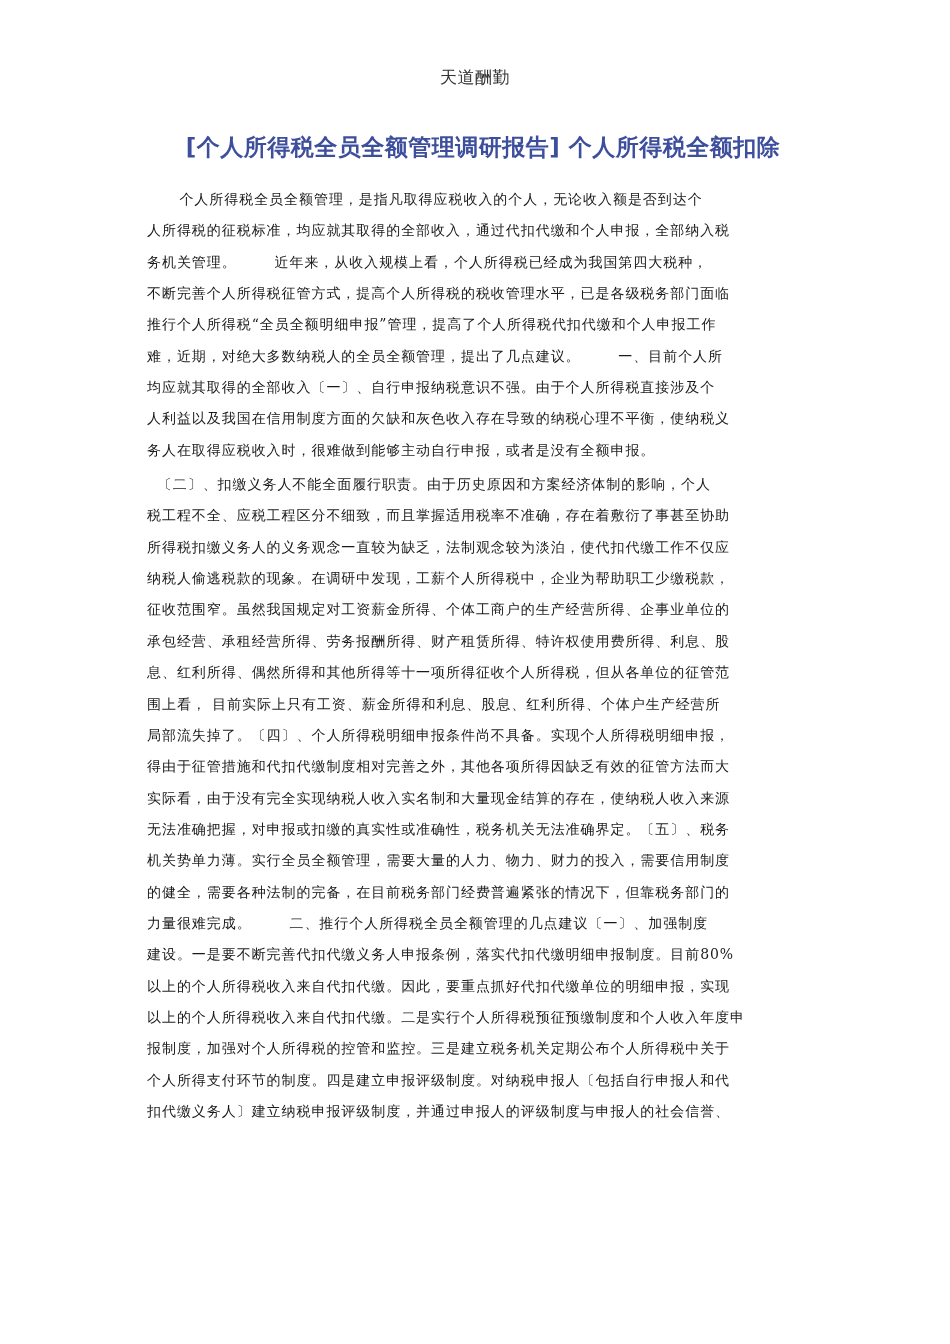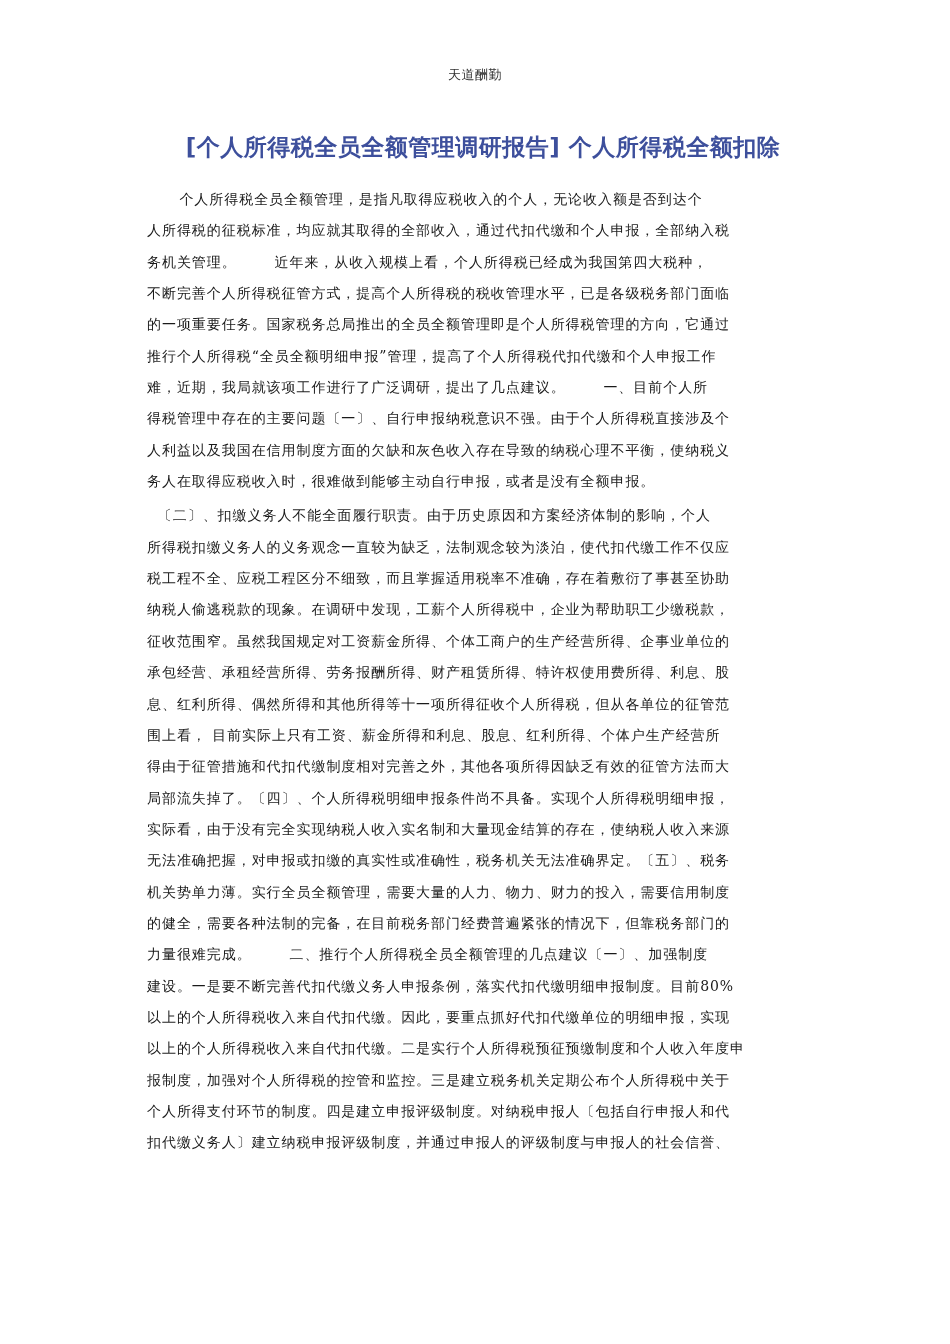--- a/index.html
+++ b/index.html
@@ -1,19 +1,19 @@
 <!DOCTYPE html>
 <html><head>
 <meta charset="utf-8">
 <style>
   html, body { margin: 0; padding: 0; background: #ffffff; }
   body { width: 950px; height: 1344px; position: relative; overflow: hidden;
          font-family: "DejaVu Serif", "Liberation Serif", serif; color: #1a1a1a; }
   .header { position: absolute; top: 66px; left: 0; width: 950px; text-align: center;
-            font-size: 13px; color: #333; letter-spacing: 0.5px; }
+            font-size: 17px; color: #333; letter-spacing: 0.5px; }
   .title { position: absolute; top: 132px; left: 8px; width: 950px; text-align: center;
            font-family: "DejaVu Sans", "Liberation Sans", sans-serif; font-weight: bold;
            font-size: 23px; color: #3d4f9c; letter-spacing: 0.5px; white-space: nowrap; }
   .body { position: absolute; top: 184px; left: 147px; width: 670px; }
   .line { height: 31.35px; line-height: 31.35px; font-size: 14px; white-space: pre;
           letter-spacing: 0.95px; }
   .gap { height: 3px; }
 </style>
 </head>
 <body>
@@ -21,39 +21,38 @@
 <div class="header">天道酬勤</div>
 
 <div class="title">[个人所得税全员全额管理调研报告] 个人所得税全额扣除</div>
 
 <div class="body">
   <div>
     <div class="line">      个人所得税全员全额管理，是指凡取得应税收入的个人，无论收入额是否到达个</div>
     <div class="line">人所得税的征税标准，均应就其取得的全部收入，通过代扣代缴和个人申报，全部纳入税</div>
     <div class="line">务机关管理。       近年来，从收入规模上看，个人所得税已经成为我国第四大税种，</div>
     <div class="line">不断完善个人所得税征管方式，提高个人所得税的税收管理水平，已是各级税务部门面临</div>
-    <div class="line">的一项重要任务。国家税务总局推出的全员全额管理即是个人所得税管理的方向，它通过</div>
     <div class="line">推行个人所得税“全员全额明细申报”管理，提高了个人所得税代扣代缴和个人申报工作</div>
-    <div class="line">难，近期，我局就该项工作进行了广泛调研，提出了几点建议。       一、目前个人所</div>
-    <div class="line">得税管理中存在的主要问题〔一〕、自行申报纳税意识不强。由于个人所得税直接涉及个</div>
+    <div class="line">难，近期，对绝大多数纳税人的全员全额管理，提出了几点建议。       一、目前个人所</div>
+    <div class="line">均应就其取得的全部收入〔一〕、自行申报纳税意识不强。由于个人所得税直接涉及个</div>
     <div class="line">人利益以及我国在信用制度方面的欠缺和灰色收入存在导致的纳税心理不平衡，使纳税义</div>
     <div class="line">务人在取得应税收入时，很难做到能够主动自行申报，或者是没有全额申报。</div>
   </div>
   <div class="gap"></div>
   <div>
     <div class="line">  〔二〕、扣缴义务人不能全面履行职责。由于历史原因和方案经济体制的影响，个人</div>
+    <div class="line">税工程不全、应税工程区分不细致，而且掌握适用税率不准确，存在着敷衍了事甚至协助</div>
     <div class="line">所得税扣缴义务人的义务观念一直较为缺乏，法制观念较为淡泊，使代扣代缴工作不仅应</div>
-    <div class="line">税工程不全、应税工程区分不细致，而且掌握适用税率不准确，存在着敷衍了事甚至协助</div>
     <div class="line">纳税人偷逃税款的现象。在调研中发现，工薪个人所得税中，企业为帮助职工少缴税款，</div>
     <div class="line">征收范围窄。虽然我国规定对工资薪金所得、个体工商户的生产经营所得、企事业单位的</div>
     <div class="line">承包经营、承租经营所得、劳务报酬所得、财产租赁所得、特许权使用费所得、利息、股</div>
     <div class="line">息、红利所得、偶然所得和其他所得等十一项所得征收个人所得税，但从各单位的征管范</div>
     <div class="line">围上看， 目前实际上只有工资、薪金所得和利息、股息、红利所得、个体户生产经营所</div>
+    <div class="line">局部流失掉了。〔四〕、个人所得税明细申报条件尚不具备。实现个人所得税明细申报，</div>
     <div class="line">得由于征管措施和代扣代缴制度相对完善之外，其他各项所得因缺乏有效的征管方法而大</div>
-    <div class="line">局部流失掉了。〔四〕、个人所得税明细申报条件尚不具备。实现个人所得税明细申报，</div>
     <div class="line">实际看，由于没有完全实现纳税人收入实名制和大量现金结算的存在，使纳税人收入来源</div>
     <div class="line">无法准确把握，对申报或扣缴的真实性或准确性，税务机关无法准确界定。〔五〕、税务</div>
     <div class="line">机关势单力薄。实行全员全额管理，需要大量的人力、物力、财力的投入，需要信用制度</div>
     <div class="line">的健全，需要各种法制的完备，在目前税务部门经费普遍紧张的情况下，但靠税务部门的</div>
     <div class="line">力量很难完成。       二、推行个人所得税全员全额管理的几点建议〔一〕、加强制度</div>
     <div class="line">建设。一是要不断完善代扣代缴义务人申报条例，落实代扣代缴明细申报制度。目前80%</div>
     <div class="line">以上的个人所得税收入来自代扣代缴。因此，要重点抓好代扣代缴单位的明细申报，实现</div>
     <div class="line">以上的个人所得税收入来自代扣代缴。二是实行个人所得税预征预缴制度和个人收入年度申</div>
     <div class="line">报制度，加强对个人所得税的控管和监控。三是建立税务机关定期公布个人所得税中关于</div>
     <div class="line">个人所得支付环节的制度。四是建立申报评级制度。对纳税申报人〔包括自行申报人和代</div>

